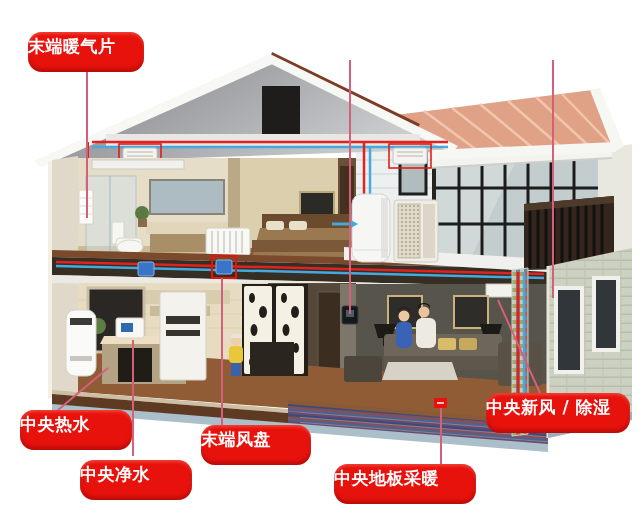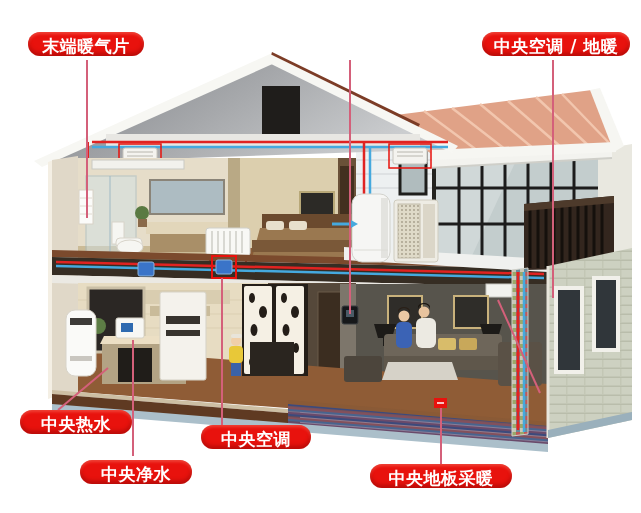--- a/index.html
+++ b/index.html
@@ -2,33 +2,33 @@
 <html><head>
 <meta charset="utf-8">
 <style>
   html,body{margin:0;padding:0;background:#ffffff;}
   .stage{
     position:relative;width:641px;height:513px;background:#ffffff;overflow:hidden;
     font-family:"DejaVu Sans","Liberation Sans",sans-serif;
   }
   .stage svg{position:absolute;left:0;top:0;}
   .callout{
-    position:absolute;height:24px;line-height:28px;border-radius:14px;
+    position:absolute;height:40px;line-height:28px;border-radius:14px;
     background:#e8120d;color:#ffffff;font-weight:700;font-size:17px;
-    text-align:center;letter-spacing:0.5px;
+    text-align:left;letter-spacing:0.5px;
     box-shadow:inset 0 -3px 4px rgba(110,0,0,.40), inset 0 2px 3px rgba(255,130,110,.45);
     white-space:nowrap;
   }
   .c0{left:28px;top:32px;width:116px}
   .c1{left:293px;top:32px;width:112px}
   .c2{left:482px;top:32px;width:148px}
   .c3{left:20px;top:410px;width:112px}
   .c4{left:80px;top:460px;width:112px}
   .c5{left:201px;top:425px;width:110px}
-  .c6{left:370px;top:464px;width:142px}
+  .c6{left:334px;top:464px;width:142px}
   .c7{left:486px;top:393px;width:144px}
 </style>
 </head>
 <body>
 
 <div class="stage">
 
 <svg width="641" height="513" viewBox="0 0 641 513">
   <defs>
     <linearGradient id="roofGray" x1="0" y1="0" x2="1" y2="0.4">
@@ -362,19 +362,19 @@
     <line x1="553" y1="60" x2="553" y2="298"></line>
     <line x1="58" y1="410" x2="108" y2="368"></line>
     <line x1="133" y1="456" x2="133" y2="340"></line>
     <line x1="222" y1="425" x2="222" y2="278"></line>
     <line x1="441" y1="464" x2="441" y2="408"></line>
     <line x1="540" y1="393" x2="498" y2="300"></line>
   </g>
 </svg>
 
 <div class="callout c0">末端暖气片</div>
-<div class="callout c2">中央空调 / 地暖</div>
 <div class="callout c3">中央热水</div>
 <div class="callout c4">中央净水</div>
-<div class="callout c5">中央空调</div>
+<div class="callout c5">末端风盘</div>
 <div class="callout c6">中央地板采暖</div>
+<div class="callout c7">中央新风 / 除湿</div>
 
 </div>
 
 </body></html>

